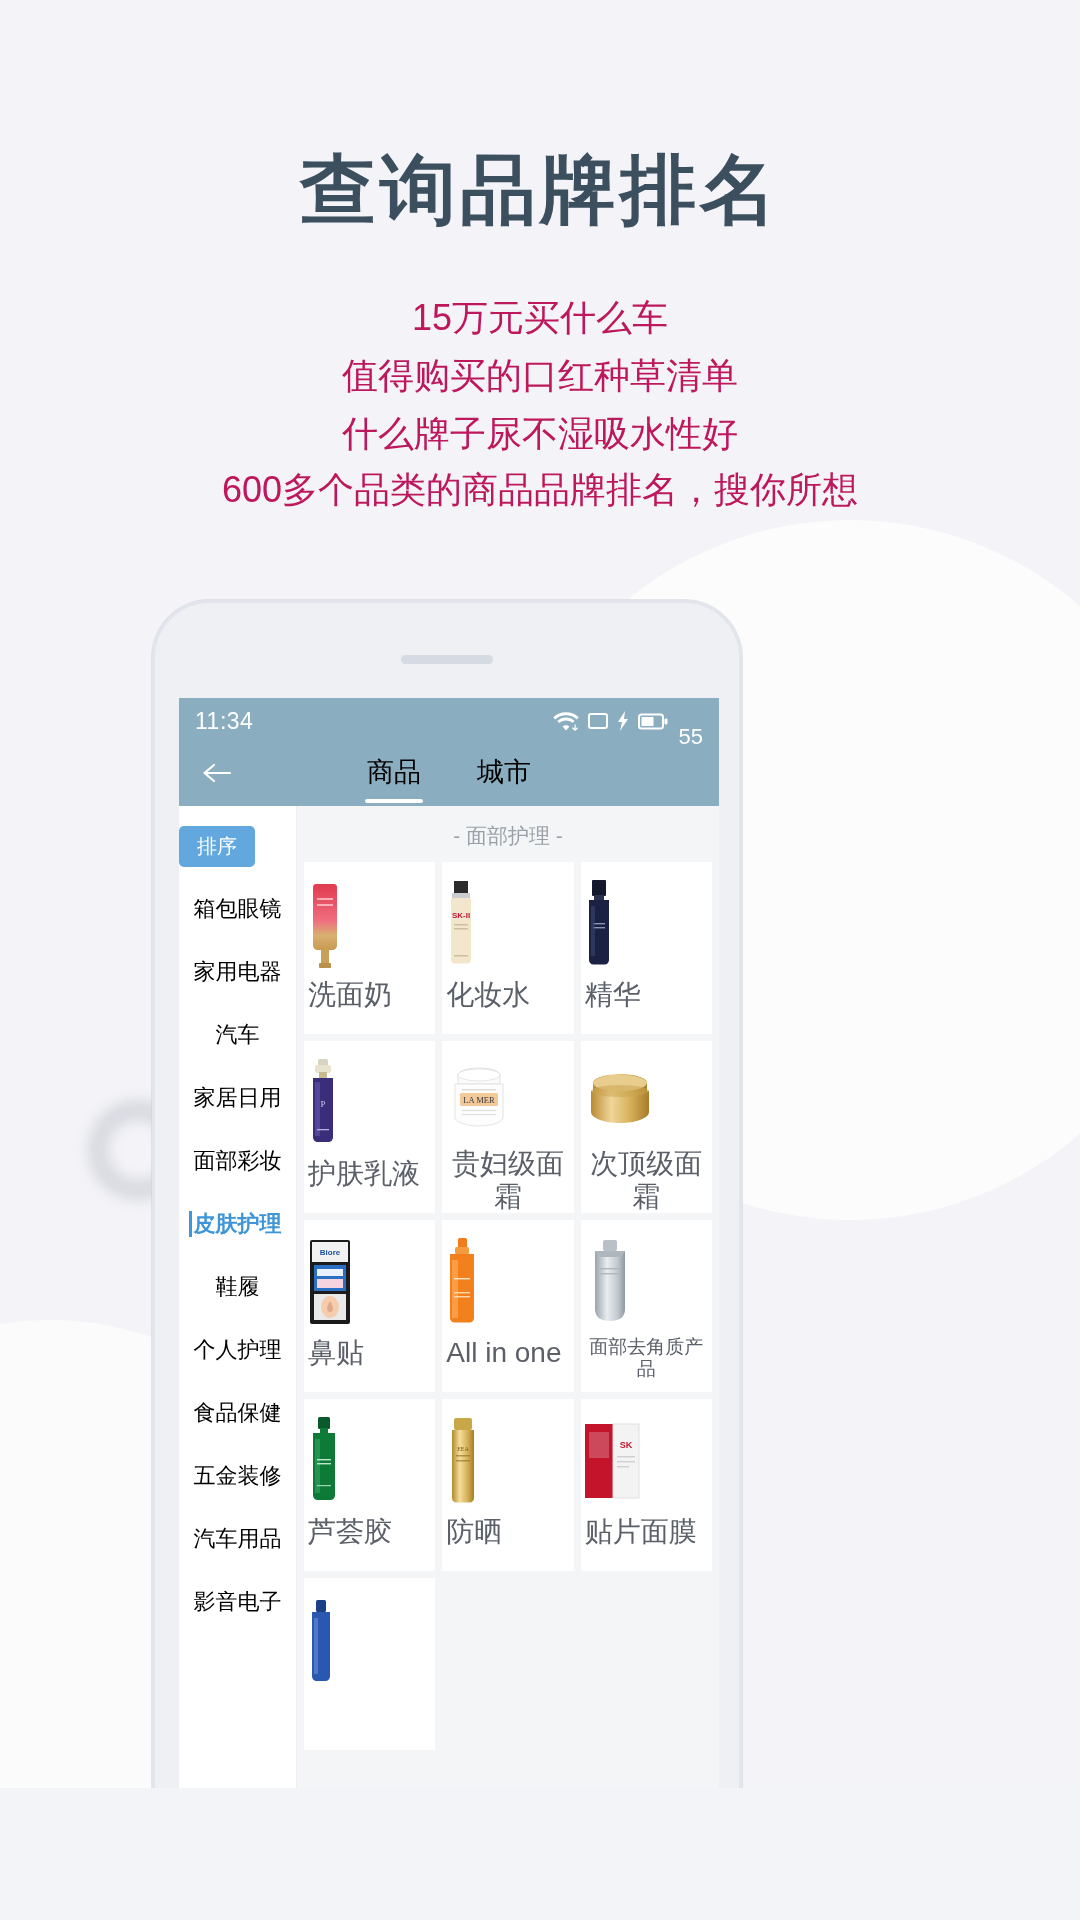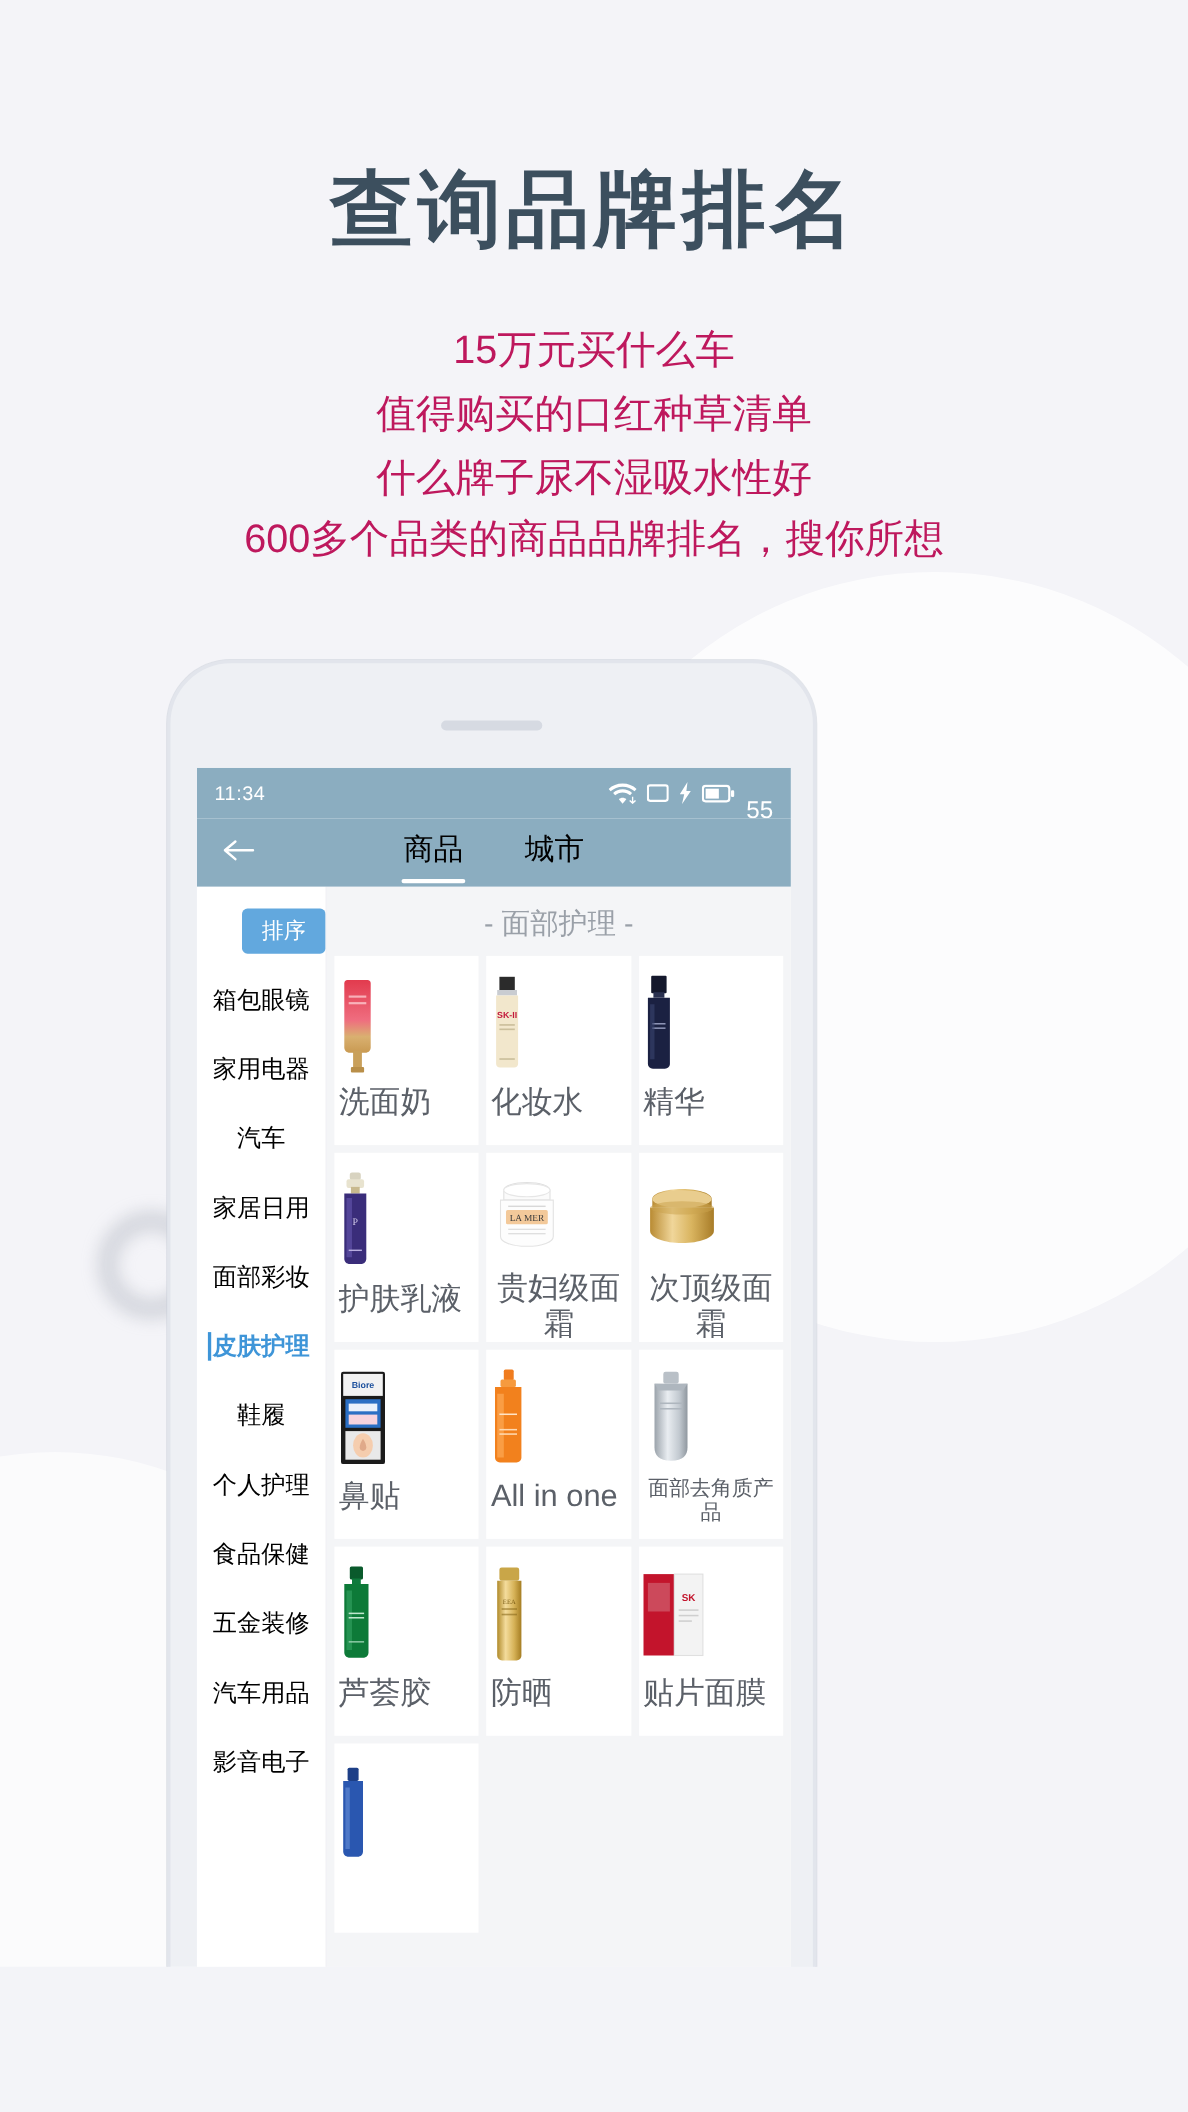--- a/index.html
+++ b/index.html
@@ -62,21 +62,21 @@
     position: absolute; left: 24px; top: 95px;
     width: 540px; height: 1235px;
     background: #ffffff; overflow: hidden;
   }
 
   
   .statusbar {
     height: 46px; background: #8badc0; display: flex; align-items: center;
     padding: 0 16px; color: #ffffff; font-size: 23px;
   }
-  .status-time { font-size: 18px; letter-spacing: .5px; }
+  .status-time { font-size: 23px; letter-spacing: .5px; }
   .status-icons { margin-left: auto; display: flex; align-items: center; gap: 9px; }
   .status-icons svg { display: block; }
   .battery-pct { font-size: 22px; margin-left: 2px; margin-top: 32px; }
 
   
   .tabbar {
     height: 62px; background: #8badc0; display: flex; align-items: center;
     position: relative; color: #fff;
   }
   .back-btn { width: 76px; display: flex; align-items: center; justify-content: center; }
@@ -87,39 +87,39 @@
     bottom: -7px; width: 58px; height: 4px; background: #ffffff; border-radius: 2px;
   }
 
   
   .app-body { display: flex; height: calc(100% - 108px); background: #f4f5f7; }
 
   .sidebar {
     width: 118px; background: #ffffff; border-right: 1px solid #ededf1;
     padding-top: 12px; flex: 0 0 118px; overflow: hidden;
   }
-  .sort-pill-wrap { display: flex; justify-content: flex-end; padding: 8px 0 10px; }
+  .sort-pill-wrap { display: flex; justify-content: flex-start; padding: 8px 0 10px; }
   .sort-pill {
     background: #62a8de; color: #fff; font-size: 20px;
     padding: 7px 18px; border-radius: 5px;
   }
   .cat {
     height: 63px; display: flex; align-items: center; justify-content: center;
     font-size: 22px; color: #000000; position: relative;
   }
   .cat.active { color: #3e95d8; font-weight: 600; }
   .cat.active::before {
     content: ""; position: absolute; left: 10px; top: 50%; transform: translateY(-50%);
     width: 3px; height: 26px; background: #3e95d8;
   }
 
   
   .grid-pane { flex: 1; background: #f4f5f7; overflow: hidden; }
   .section-title {
-    text-align: center; font-size: 26px; color: #9aa0a8;
+    text-align: center; font-size: 21px; color: #9aa0a8;
     padding: 16px 0 12px;
   }
   .grid { display: grid; grid-template-columns: repeat(3, 1fr); gap: 7px; padding: 0 7px; }
   .cell {
     background: #ffffff; height: 172px;
     display: flex; flex-direction: column; align-items: flex-start; justify-content: flex-start;
     padding-top: 14px;
   }
   .thumb { height: 96px; display: flex; align-items: center; justify-content: center; }
   .cell-label {

